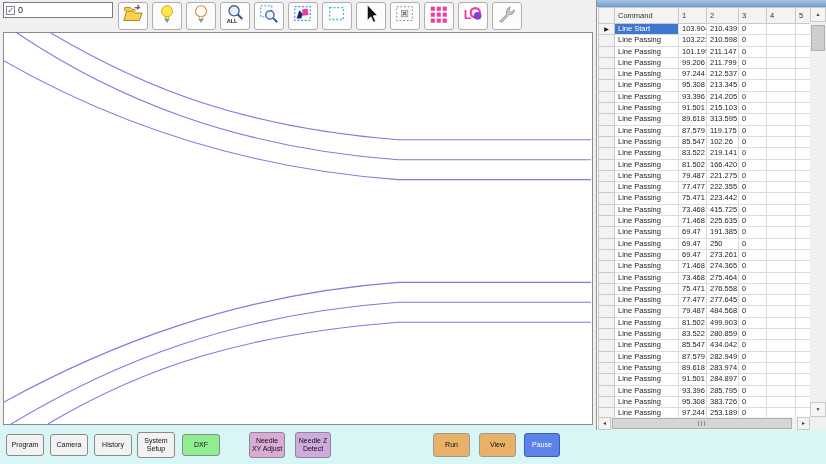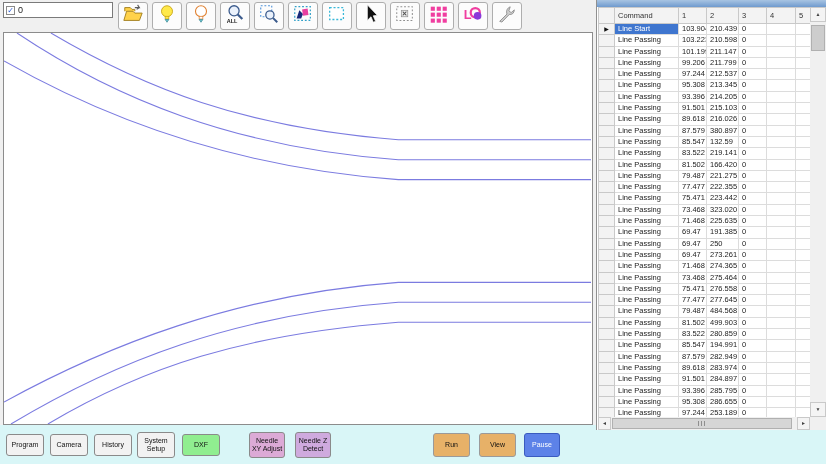--- a/index.html
+++ b/index.html
@@ -259,39 +259,39 @@
               <td>91.501</td>
               <td>215.103</td>
               <td>0</td>
               <td></td>
               <td></td>
             </tr>
             <tr>
               <td class="ind"></td>
               <td>Line Passing</td>
               <td>89.618</td>
-              <td>216.026</td>
+              <td>313.595</td>
               <td>0</td>
               <td></td>
               <td></td>
             </tr>
             <tr>
               <td class="ind"></td>
               <td>Line Passing</td>
               <td>87.579</td>
-              <td>380.897</td>
+              <td>119.175</td>
               <td>0</td>
               <td></td>
               <td></td>
             </tr>
             <tr>
               <td class="ind"></td>
               <td>Line Passing</td>
               <td>85.547</td>
-              <td>132.59</td>
+              <td>102.26</td>
               <td>0</td>
               <td></td>
               <td></td>
             </tr>
             <tr>
               <td class="ind"></td>
               <td>Line Passing</td>
               <td>83.522</td>
               <td>219.141</td>
               <td>0</td>
@@ -331,21 +331,21 @@
               <td>75.471</td>
               <td>223.442</td>
               <td>0</td>
               <td></td>
               <td></td>
             </tr>
             <tr>
               <td class="ind"></td>
               <td>Line Passing</td>
               <td>73.468</td>
-              <td>323.020</td>
+              <td>415.725</td>
               <td>0</td>
               <td></td>
               <td></td>
             </tr>
             <tr>
               <td class="ind"></td>
               <td>Line Passing</td>
               <td>71.468</td>
               <td>225.635</td>
               <td>0</td>
@@ -439,21 +439,21 @@
               <td>83.522</td>
               <td>280.859</td>
               <td>0</td>
               <td></td>
               <td></td>
             </tr>
             <tr>
               <td class="ind"></td>
               <td>Line Passing</td>
               <td>85.547</td>
-              <td>194.991</td>
+              <td>434.042</td>
               <td>0</td>
               <td></td>
               <td></td>
             </tr>
             <tr>
               <td class="ind"></td>
               <td>Line Passing</td>
               <td>87.579</td>
               <td>282.949</td>
               <td>0</td>
@@ -484,21 +484,21 @@
               <td>93.396</td>
               <td>285.795</td>
               <td>0</td>
               <td></td>
               <td></td>
             </tr>
             <tr>
               <td class="ind"></td>
               <td>Line Passing</td>
               <td>95.308</td>
-              <td>286.655</td>
+              <td>383.726</td>
               <td>0</td>
               <td></td>
               <td></td>
             </tr>
             <tr>
               <td class="ind"></td>
               <td>Line Passing</td>
               <td>97.244</td>
               <td>253.189</td>
               <td>0</td>

